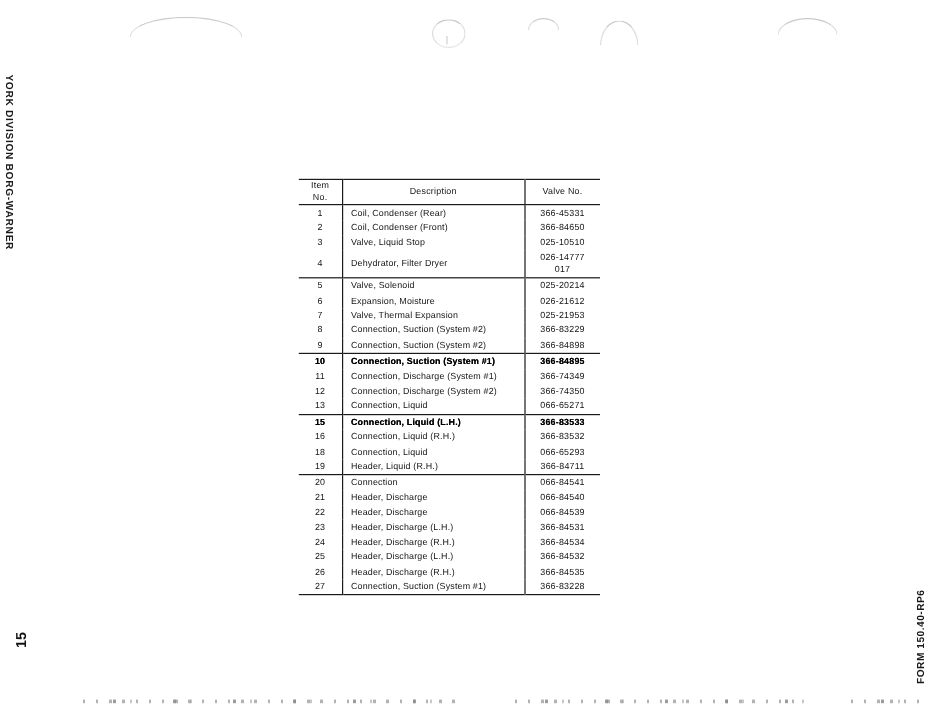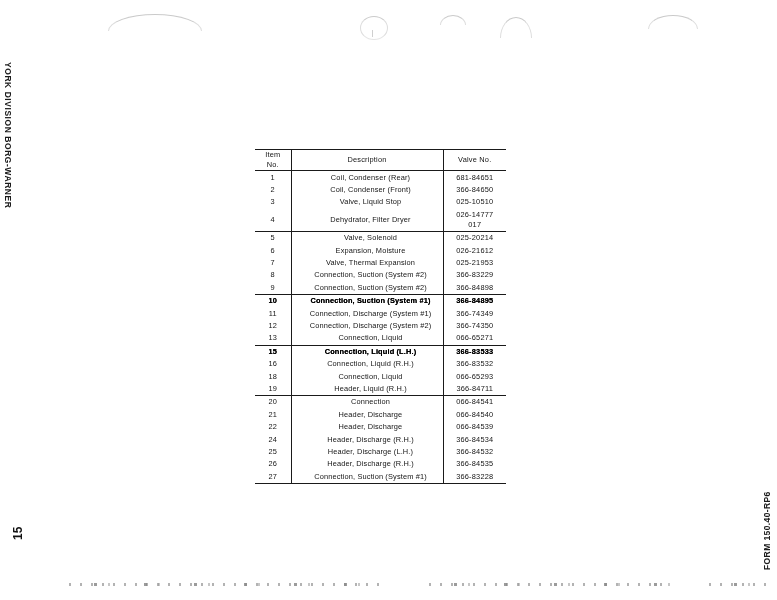--- a/index.html
+++ b/index.html
@@ -93,21 +93,21 @@
     font-size: 12px;
     font-weight: bold;
     transform: rotate(-90deg);
     transform-origin: left top;
     color: #111;
   }
 
   
   #parts-table-wrap {
     position: absolute;
-    left: 255px;
+    left: 249px;
     top: 149px;
     width: 251px;
   }
   table.parts {
     border-collapse: collapse;
     width: 100%;
     table-layout: fixed;
     border-top: 1.4px solid #1a1a1a;
     border-bottom: 1.4px solid #1a1a1a;
   }
@@ -137,21 +137,21 @@
     letter-spacing: .2px;
   }
   thead th.item { padding-left: 0; padding-right: 0; }
 
   tbody td.item {
     text-align: center;
     padding: 1.1px 2px;
     letter-spacing: .2px;
   }
   tbody td.desc {
-    text-align: center;
+    text-align: left;
     padding: 1.1px 0 1.1px 7px;
     letter-spacing: .15px;
   }
   tbody td.part {
     text-align: center;
     padding: 1.1px 2px;
     letter-spacing: .2px;
   }
   tbody tr.group-start > td {
     border-top: 1.1px solid #1a1a1a;
@@ -202,21 +202,21 @@
           <span>No.</span>
         </th>
         <th class="desc">Description</th>
         <th class="part">Valve No.</th>
       </tr>
     </thead>
     <tbody id="parts-body">
         <tr class="group-start">
           <td class="item">1</td>
           <td class="desc">Coil, Condenser (Rear)</td>
-          <td class="part">681-84651</td>
+          <td class="part">366-45331</td>
         </tr>
         <tr>
           <td class="item">2</td>
           <td class="desc">Coil, Condenser (Front)</td>
           <td class="part">366-84650</td>
         </tr>
         <tr>
           <td class="item">3</td>
           <td class="desc">Valve, Liquid Stop</td>
           <td class="part">025-10510</td>
@@ -300,20 +300,25 @@
           <td class="item">21</td>
           <td class="desc">Header, Discharge</td>
           <td class="part">066-84540</td>
         </tr>
         <tr>
           <td class="item">22</td>
           <td class="desc">Header, Discharge</td>
           <td class="part">066-84539</td>
         </tr>
         <tr>
+          <td class="item">23</td>
+          <td class="desc">Header, Discharge (L.H.)</td>
+          <td class="part">366-84531</td>
+        </tr>
+        <tr>
           <td class="item">24</td>
           <td class="desc">Header, Discharge (R.H.)</td>
           <td class="part">366-84534</td>
         </tr>
         <tr>
           <td class="item">25</td>
           <td class="desc">Header, Discharge (L.H.)</td>
           <td class="part">366-84532</td>
         </tr>
         <tr>

